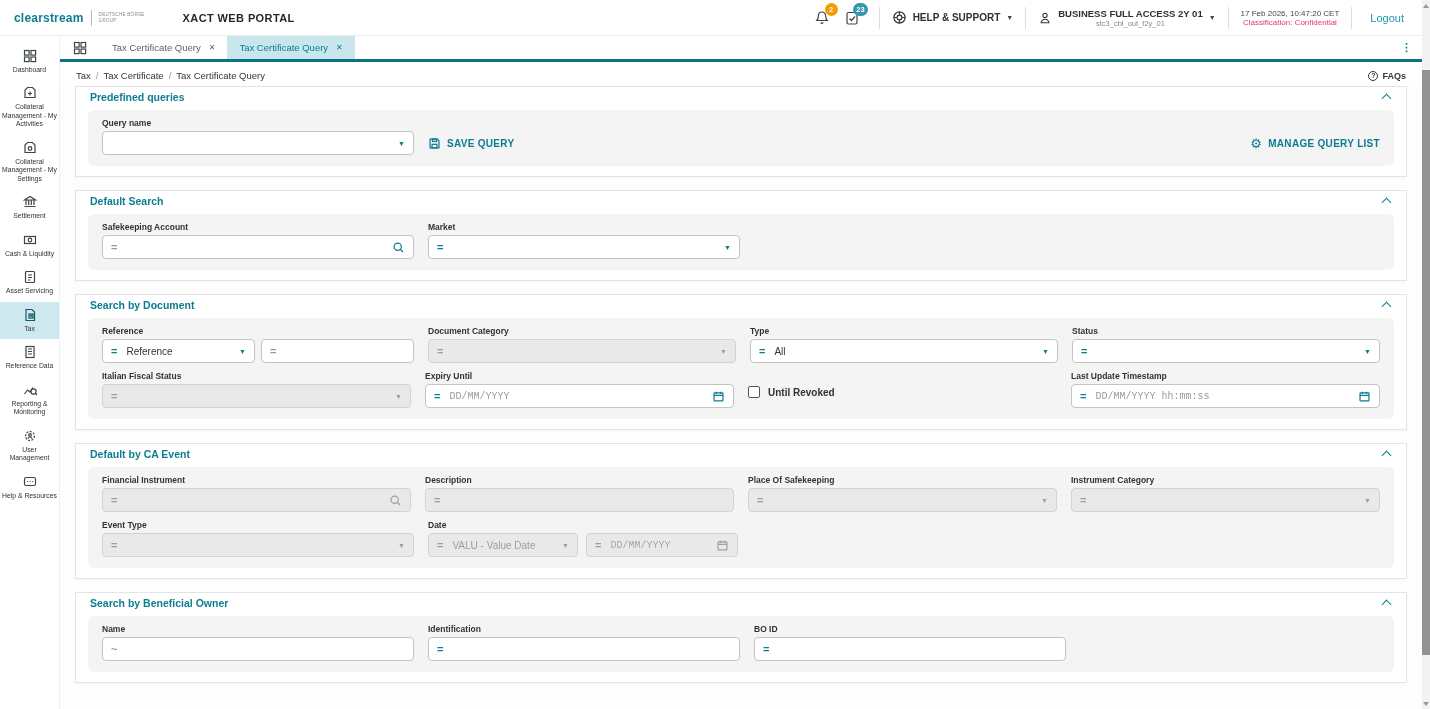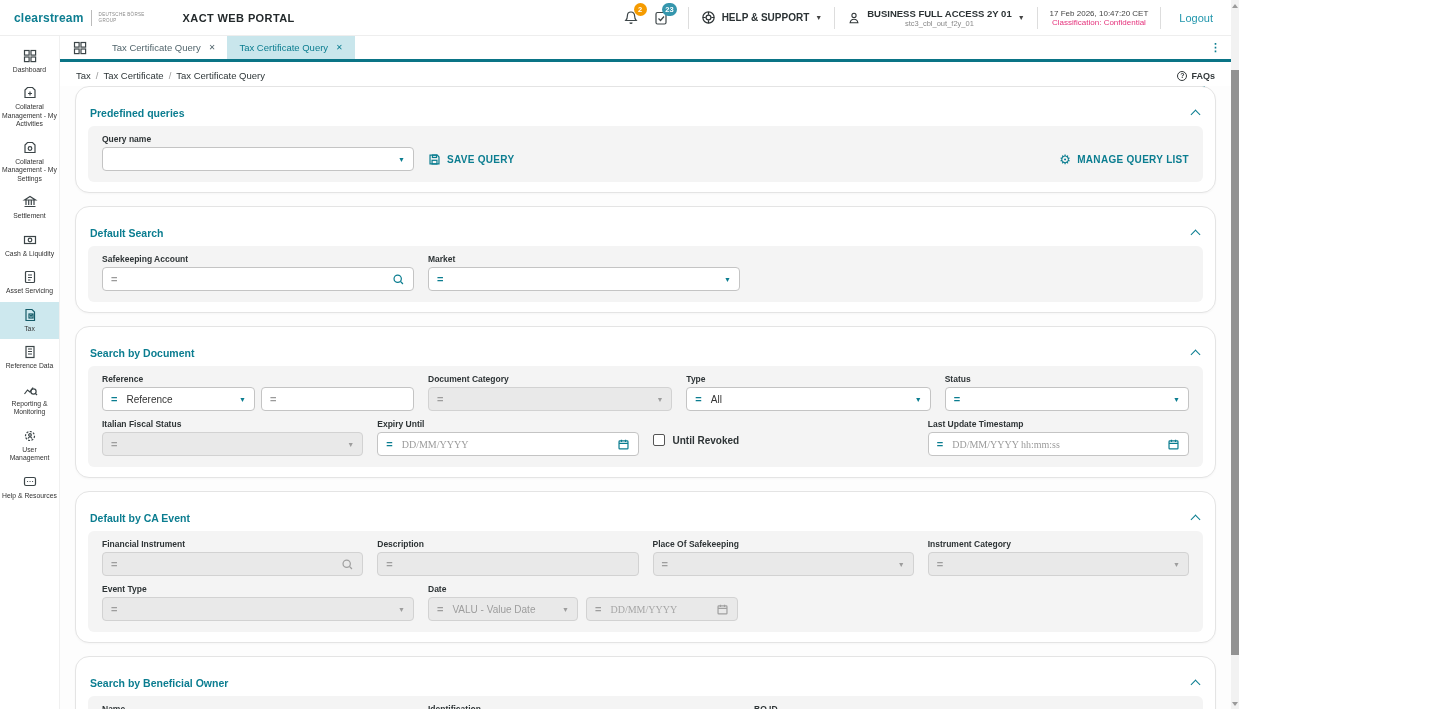--- a/index.html
+++ b/index.html
@@ -1,18 +1,18 @@
 <!DOCTYPE html>
 <html><head>
 <meta charset="utf-8">
 <style>
   * { margin:0; padding:0; box-sizing:border-box; }
   html,body { width:1430px; height:709px; overflow:hidden; background:#fff;
     font-family:"Liberation Sans", sans-serif; -webkit-font-smoothing:antialiased; }
-  .page { position:relative; width:1239px; height:709px; overflow:hidden; }
+  .page { position:relative; width:1430px; height:709px; overflow:hidden; }
 
   
   .hdr { position:absolute; top:0; left:0; right:8px; height:36px; background:#fff;
     display:flex; align-items:center; border-bottom:1px solid #eee; z-index:30; }
   .brandwrap { display:flex; align-items:center; padding-left:14px; }
   .brand { color:#0e7e91; font-size:12px; font-weight:bold; letter-spacing:.2px; }
   .brand-div { width:1px; height:16px; background:#bbb; margin:0 7px; }
   .brand-sub { font-size:4.5px; color:#888; line-height:1.25; letter-spacing:.3px; }
   .apptitle { margin-left:38px; font-size:11px; font-weight:bold; color:#23292b; letter-spacing:.4px; }
   .hdr-right { margin-left:auto; display:flex; align-items:center; height:100%; }
@@ -59,37 +59,37 @@
     display:flex; align-items:center; padding:0 16px; z-index:24; }
   .crumb { font-size:9.5px; color:#2e3638; }
   .crumb-sep { color:#999; margin:0 5px; font-size:9.5px; }
   .faqs { margin-left:auto; display:flex; align-items:center; gap:4px; font-size:9px; font-weight:bold; color:#33393b; }
   .qcircle { width:10px; height:10px; border:1px solid #33393b; border-radius:50%; font-size:7px;
     display:flex; align-items:center; justify-content:center; font-weight:bold; }
 
   
   .content { position:absolute; top:86px; left:60px; right:8px; bottom:0; background:#fdfdfd; overflow:hidden; }
   .peekbtn { position:absolute; top:-6px; right:26px; width:60px; height:14px; border-radius:8px; background:#0b7d90; }
-  .card { background:#fff; border:1px solid #e4e4e4; border-radius:14px; margin:0 15px 13px 15px;
-    padding:18px 12px 10px 12px; box-shadow:0 1px 2px rgba(0,0,0,.03); position:relative; }
+  .card { background:#fff; border:1px solid #e4e4e4; border-radius:0; margin:0 15px 13px 15px;
+    padding:2px 12px 10px 12px; box-shadow:0 1px 2px rgba(0,0,0,.03); position:relative; }
   .card:first-of-type { margin-top:9px; }
   .card-head { display:flex; align-items:center; margin:2px 2px 7px 2px; }
   .card-title { font-size:10.5px; font-weight:bold; color:#0b7d90; }
   .collapse { margin-left:auto; width:10px; height:10px; position:relative; }
   .collapse::before { content:""; position:absolute; left:1px; top:3px; width:6px; height:6px;
     border-left:1.6px solid #0b7d90; border-top:1.6px solid #0b7d90; transform:rotate(45deg); }
   .panel { background:#f4f4f4; border-radius:6px; padding:8px 14px 11px 14px; }
   .frow { display:flex; gap:14px; }
   .frow + .frow { margin-top:8px; }
   .fcol { width:312px; }
   .flabel { font-size:8.5px; font-weight:bold; color:#2e3436; margin-bottom:3px; }
   .ctrl { height:24px; background:#fff; border:1px solid #c4c4c4; border-radius:4px;
     display:flex; align-items:center; padding:0 8px; gap:9px; }
   .ctrl input { border:none; outline:none; flex:1; font-size:10px; color:#333; min-width:0; background:transparent;
-    font-family:Liberation Serif, serif; }
+    font-family:Liberation Mono, monospace; }
   .ctrl input::placeholder { color:#9b9b9b; }
   .eq { color:#0b7d90; font-weight:bold; font-size:11px; line-height:1; }
   .eq.gray, .tilde { color:#9a9a9a; font-weight:bold; font-size:11px; }
   .val { font-size:10px; color:#333; }
   .dd { margin-left:auto; font-size:7px; color:#0b7d90; }
   .ctrl.disabled { background:#e9e9e9; border-color:#d2d2d2; }
   .ctrl.disabled .eq, .ctrl.disabled .dd, .ctrl.disabled .val { color:#9d9d9d; }
   .ctrl.disabled input::placeholder { color:#a6a6a6; }
   .ic-right { margin-left:auto; display:flex; align-items:center; }
   .tealstroke * { stroke:#0b7d90; stroke-width:1.5; fill:none; }

